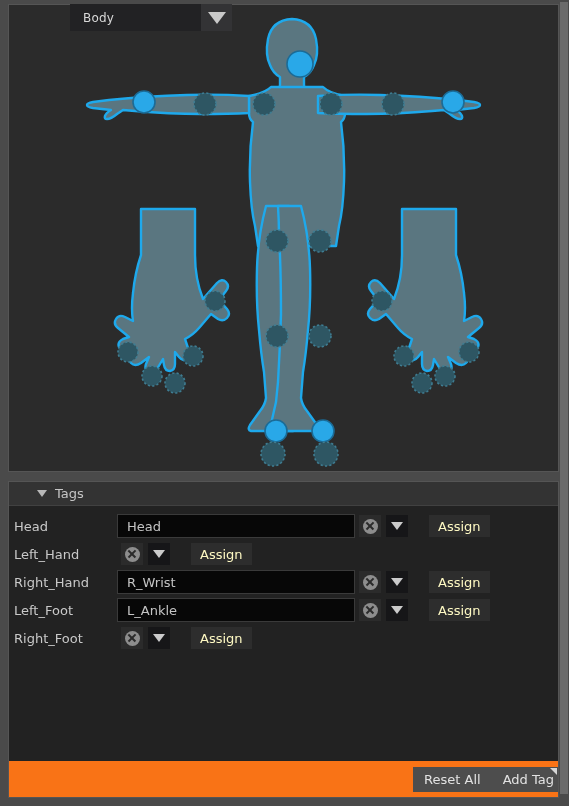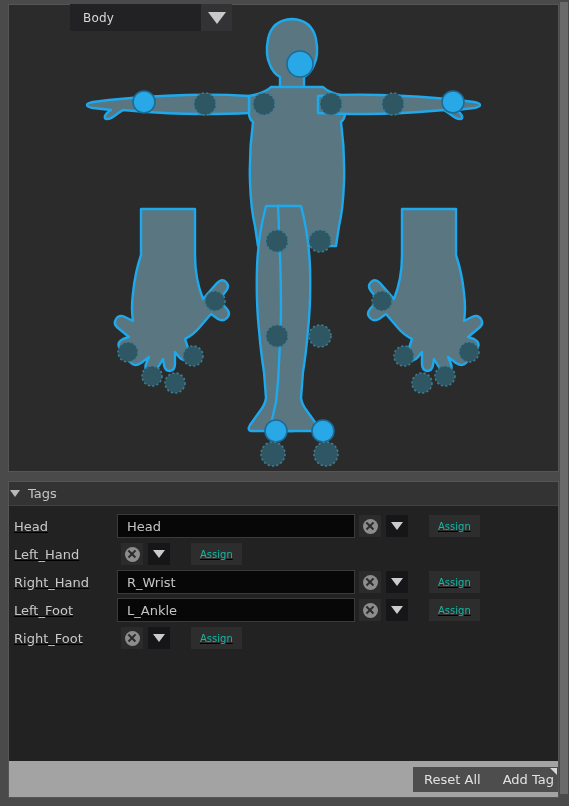--- a/index.html
+++ b/index.html
@@ -65,34 +65,34 @@
     background: #222222;
     border: 1px solid #555555;
     border-bottom: none;
   }
   .tags-header {
     height: 24px;
     background: #333333;
     border-bottom: 1px solid #414141;
     display: flex;
     align-items: center;
-    padding-left: 1px;
+    padding-left: 28px;
     gap: 8px;
   }
   .tri-small {
     width: 0; height: 0;
     border-left: 5px solid transparent;
     border-right: 5px solid transparent;
     border-top: 7px solid #b8b8b8;
   }
   .tags-header .title {
     color: #c6c6c6;
     font-size: 13px;
   }
-  .rows { padding-top: 6px; text-decoration: underline; }
+  .rows { padding-top: 6px; }
   .row {
     display: flex;
     align-items: center;
     height: 28px;
     margin-bottom: 0px;
   }
   .row .rowlabel {
     width: 108px;
     padding-left: 5px;
     color: #c9c9c9;
@@ -145,33 +145,33 @@
     width: 0; height: 0;
     border-left: 6px solid transparent;
     border-right: 6px solid transparent;
     border-top: 8px solid #cbcbcb;
   }
   .assignbtn {
     margin-left: 21px;
     height: 22px;
     padding: 0 9px;
     background: #2d2d2d;
-    color: #14b8a6;
-    font-size: 10px;
+    color: #fef9c3;
+    font-size: 13px;
     display: flex;
     align-items: center;
     text-align: right;
   }
 
   
   .bottombar {
     position: absolute;
     left: 8px; top: 761px;
     width: 551px; height: 37px;
-    background: #a3a3a3;
+    background: #f97316;
     border: 1px solid #555555;
     border-top: none;
     display: flex;
     align-items: center;
     justify-content: flex-end;
     padding-right: 0px;
   }
   .btn {
     height: 25px;
     background: #4d4d4d;

